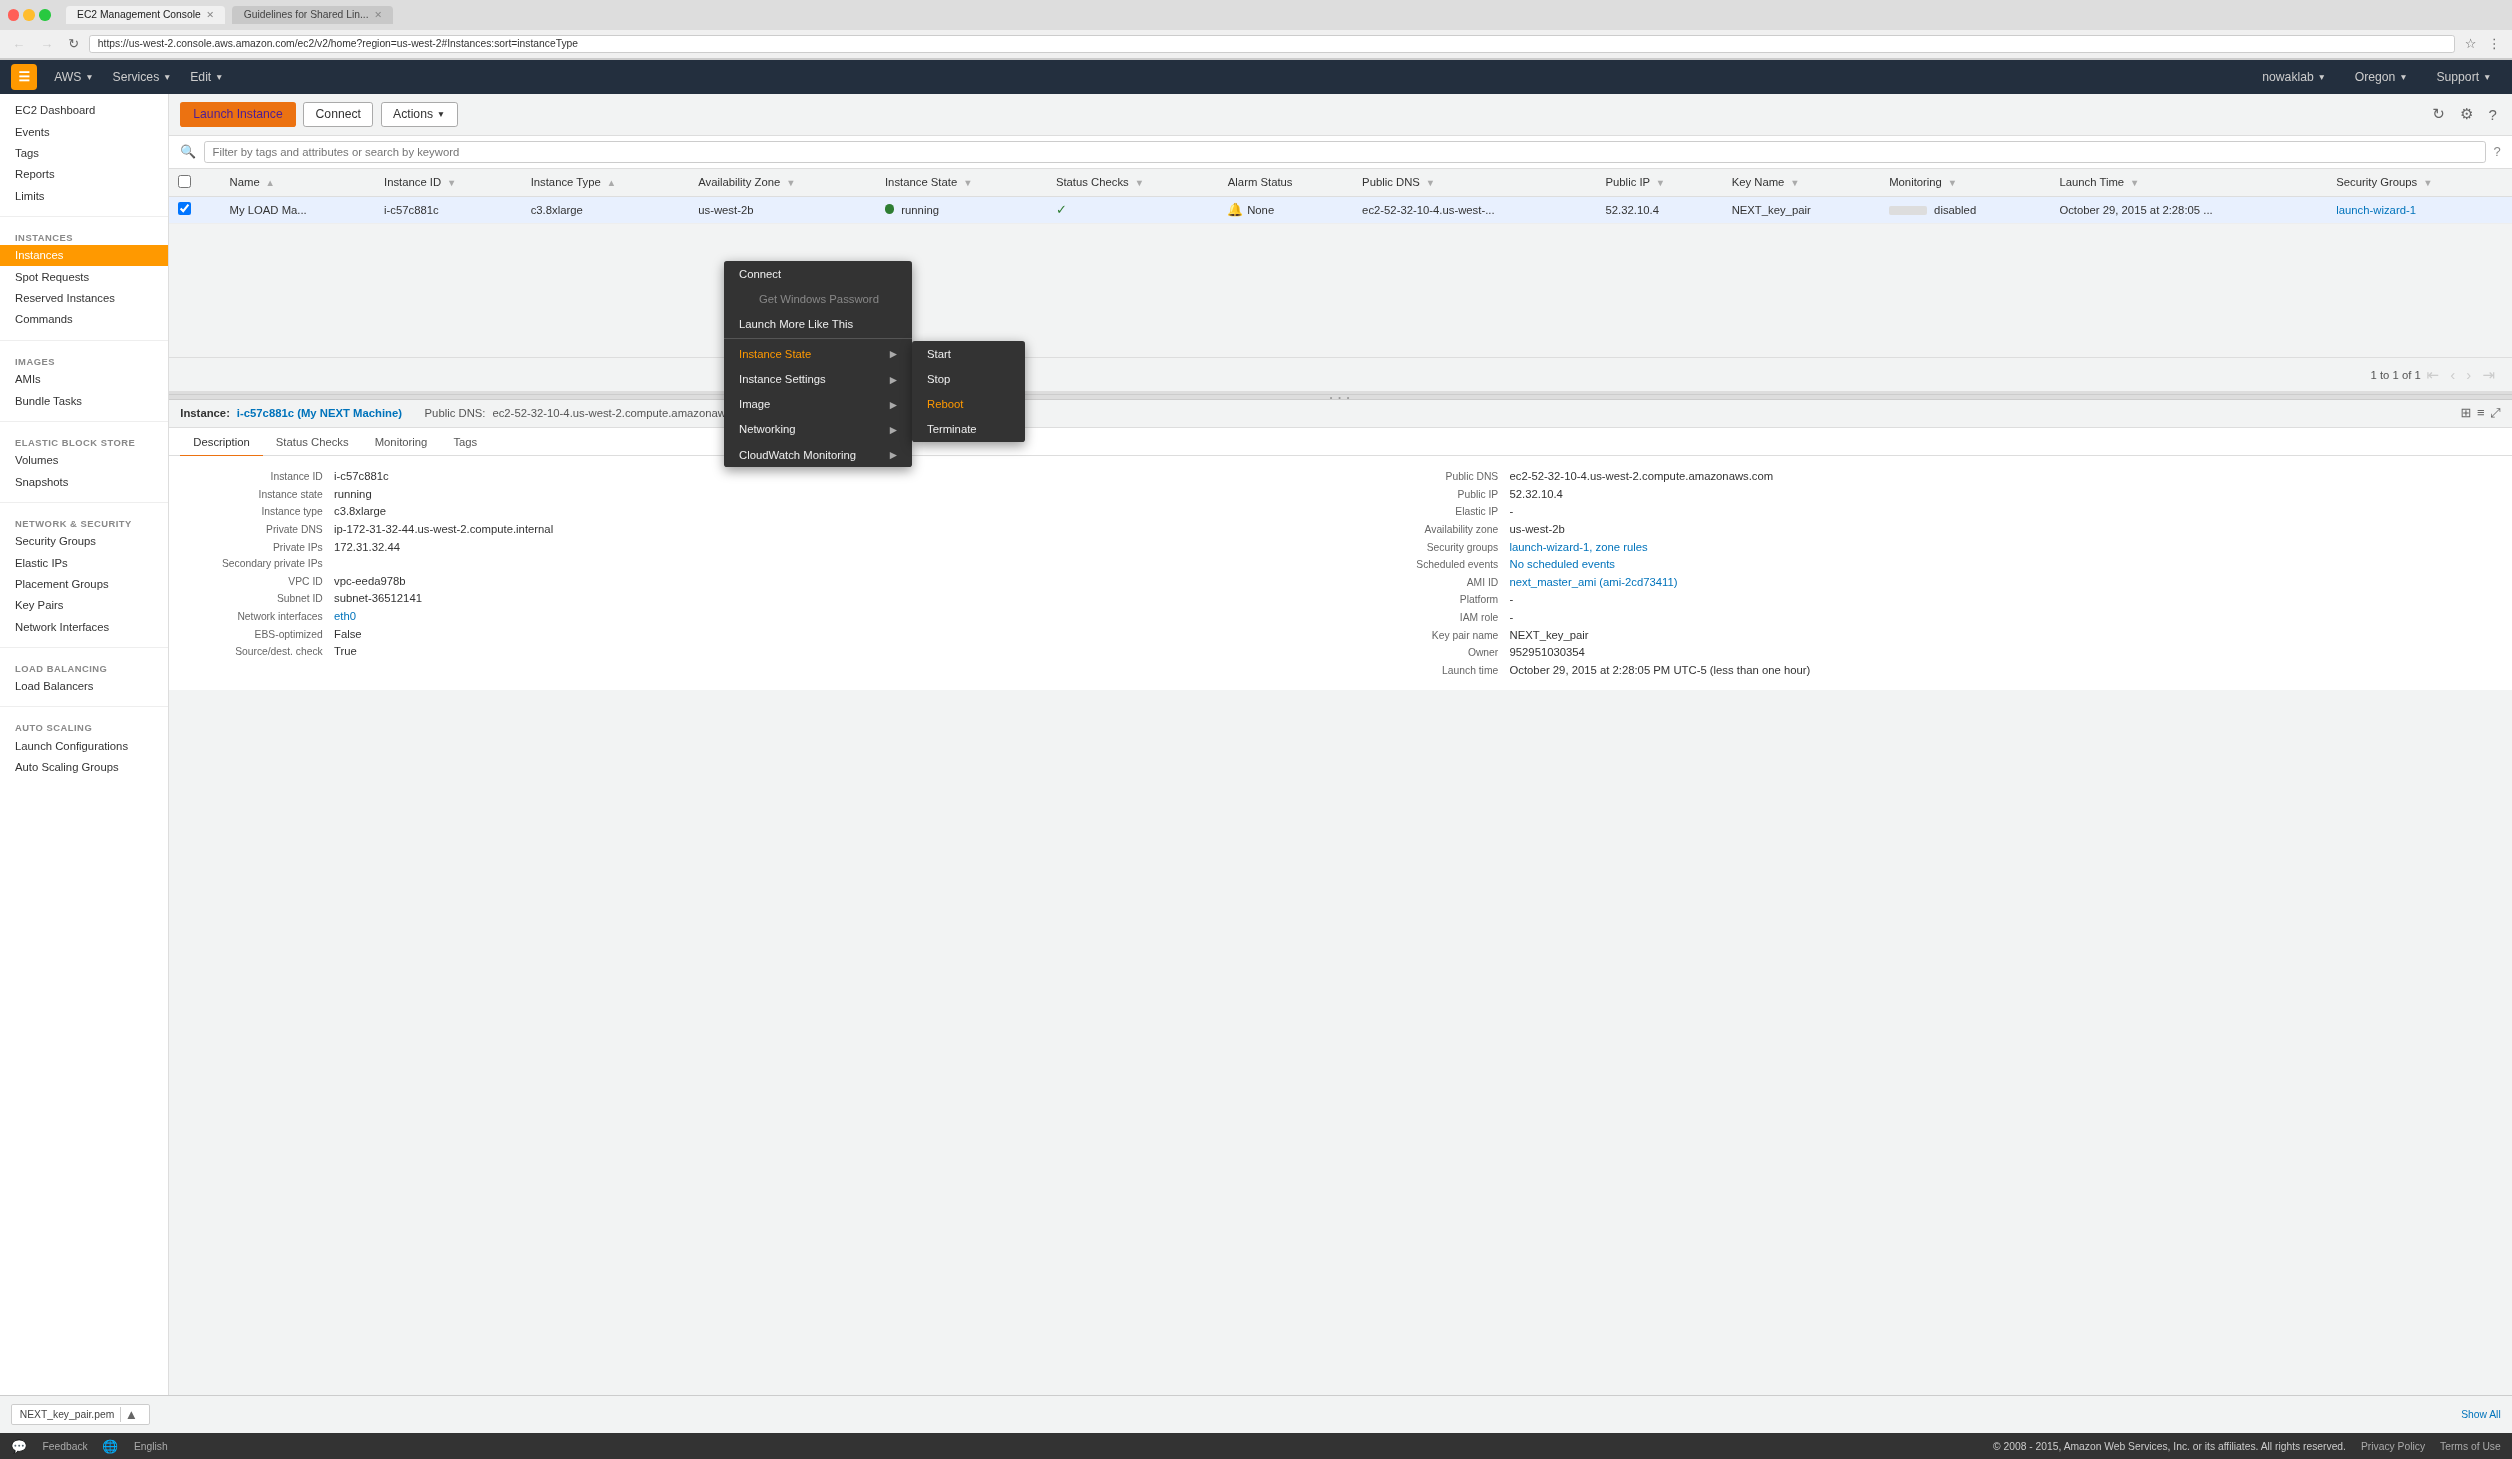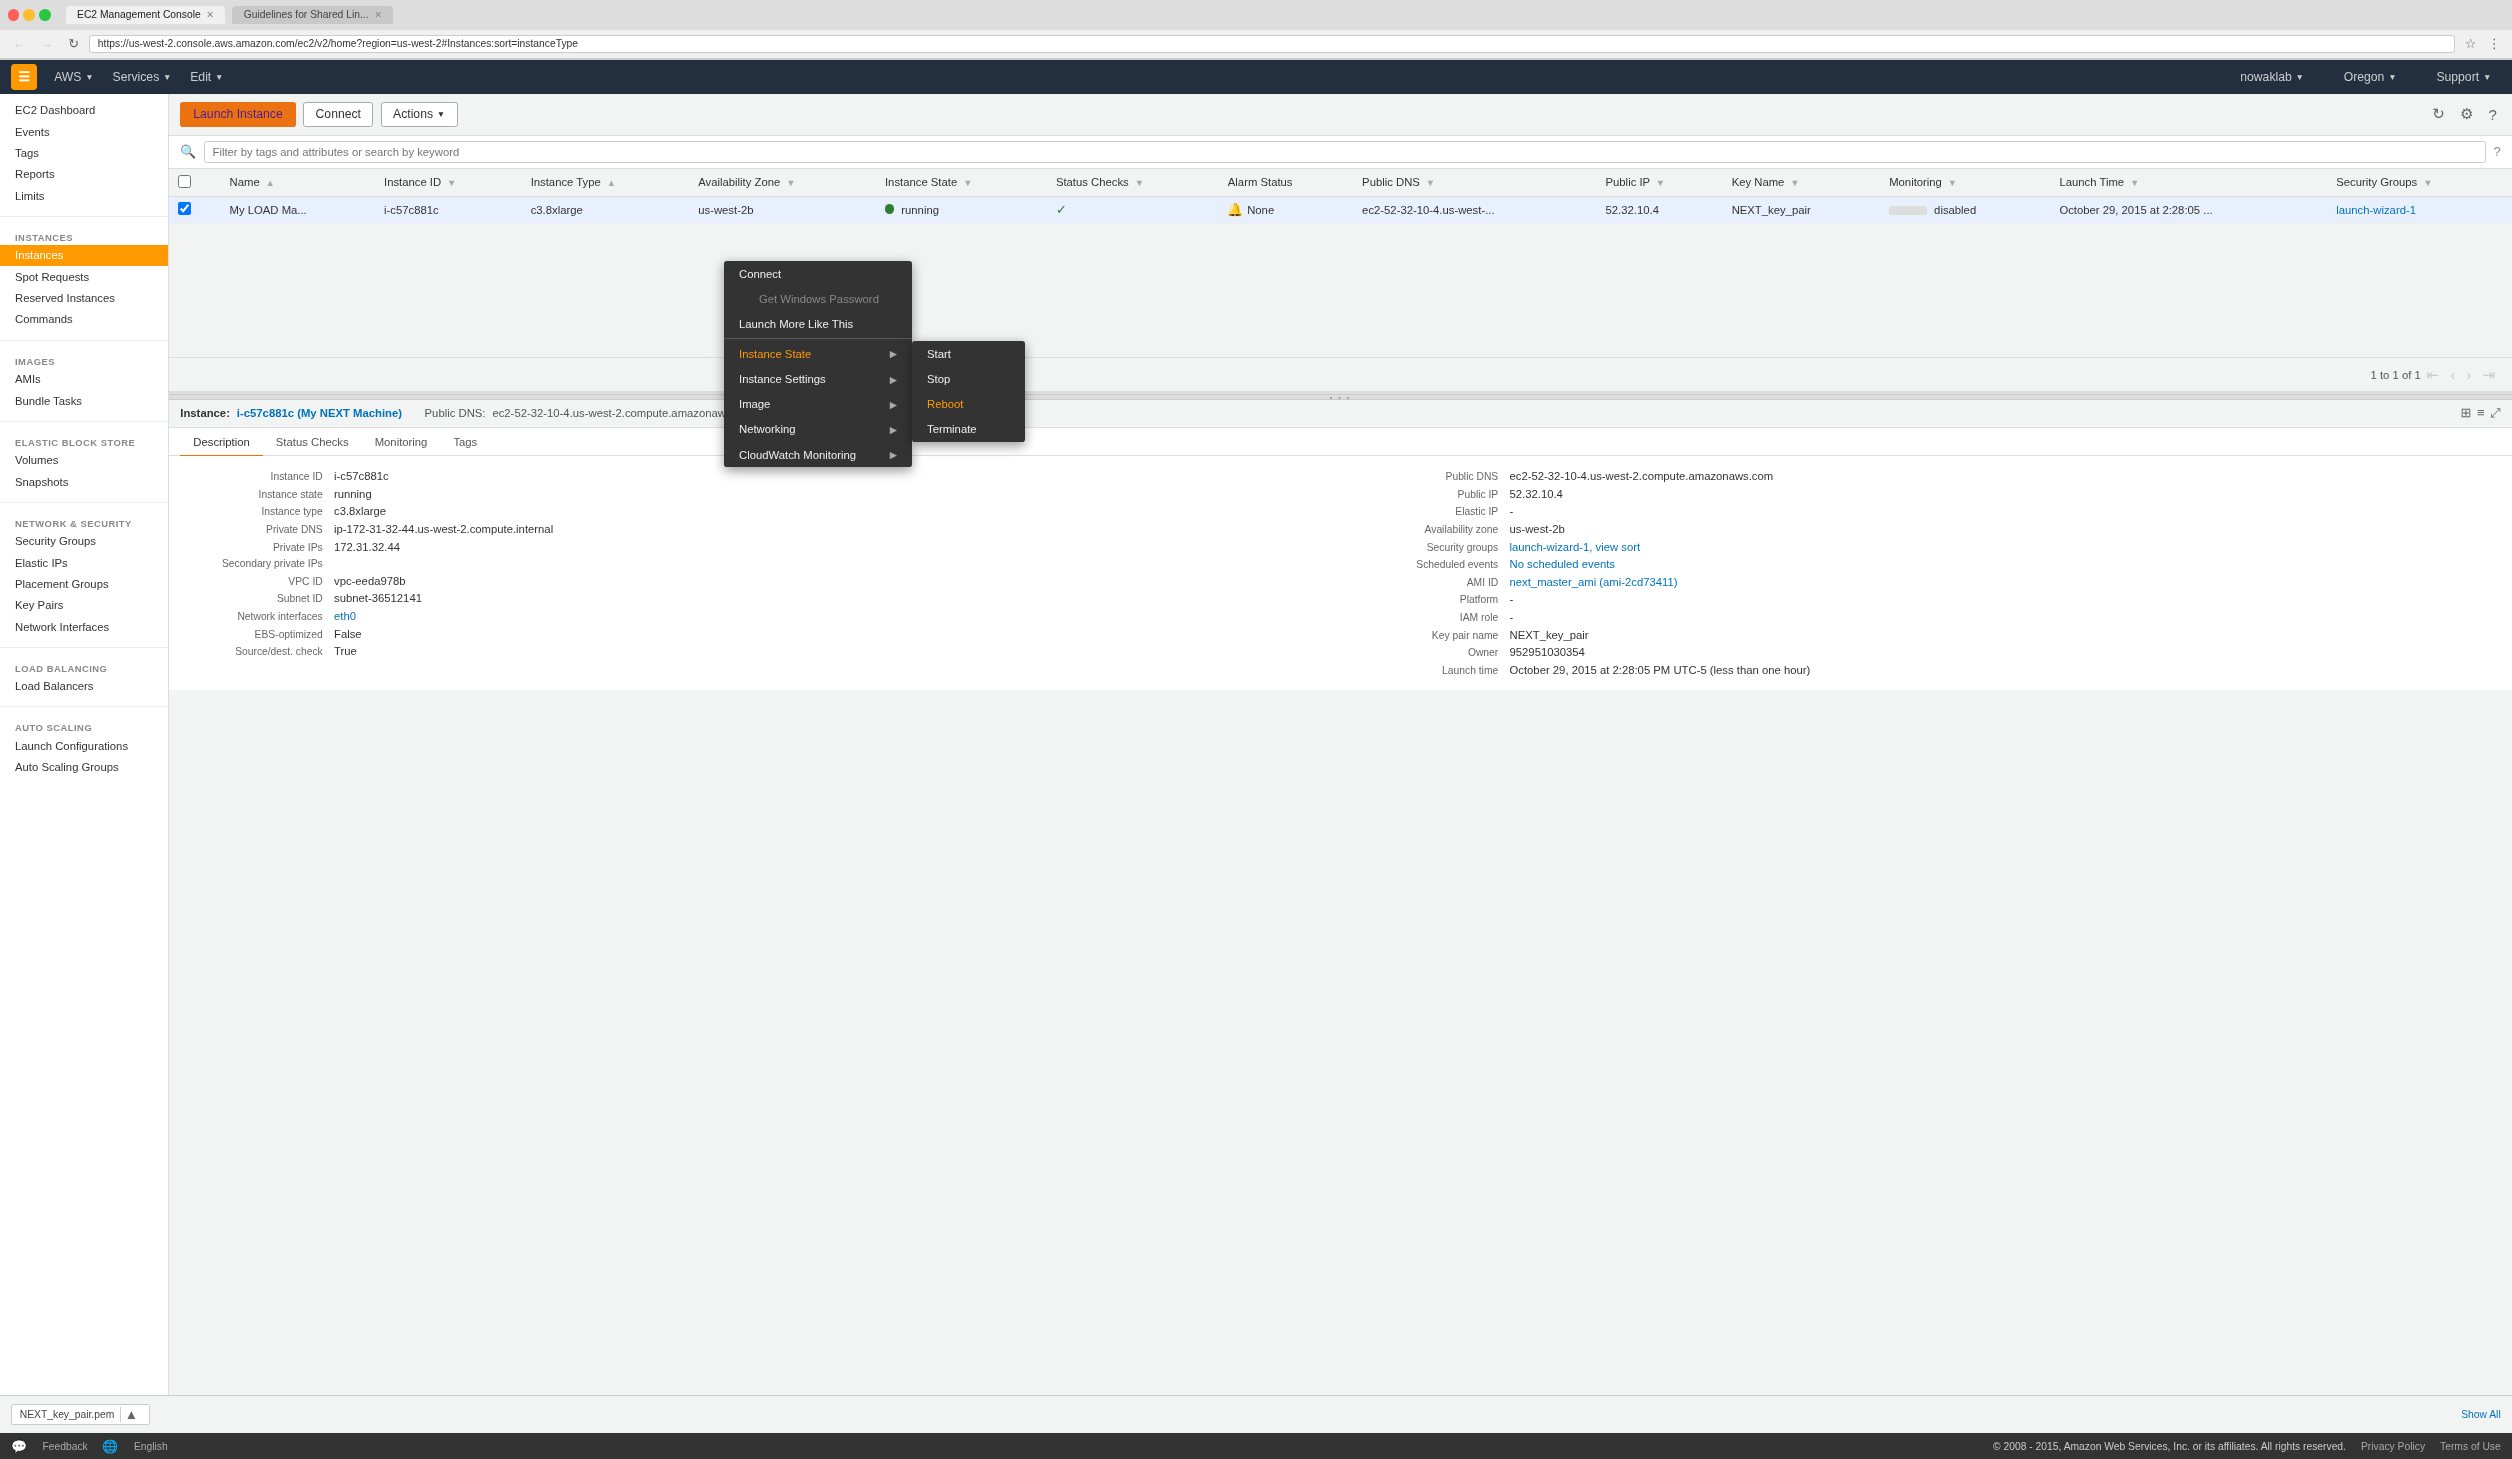--- a/index.html
+++ b/index.html
@@ -23,21 +23,21 @@
     .browser-url { flex: 1; background: white; border: 0.9px solid #ccc; border-radius: 2.8px; padding: 2.8px 7.5px; font-size: 10.3px; color: #333; }
     .browser-nav-right { display: flex; gap: 3.8px; }
     .browser-nav-icon { font-size: 13px; color: #666; cursor: pointer; padding: 1.9px 3.8px; }
 
     
     .aws-topnav { background: #232f3e; color: white; display: flex; align-items: center; padding: 0 11.3px; height: 34px; }
     .aws-logo { background: #ff9900; color: white; width: 26px; height: 26px; border-radius: 3.8px; display: flex; align-items: center; justify-content: center; font-weight: bold; font-size: 13px; margin-right: 7.5px; }
     .aws-nav-item { color: #ccc; padding: 5.6px 9.4px; cursor: pointer; font-size: 12.2px; display: flex; align-items: center; gap: 3.8px; }
     .aws-nav-item .caret { font-size: 8.5px; }
     .aws-nav-spacer { flex: 1; }
-    .aws-nav-right { display: flex; align-items: center; gap: 21px; }
+    .aws-nav-right { display: flex; align-items: center; gap: 10px; }
 
     
     .main-layout { display: flex; height: calc(100vh - 83px); }
 
     
     .sidebar { width: 169px; background: white; border-right: 0.9px solid #ddd; overflow-y: auto; flex-shrink: 0; }
     .sidebar-section { padding: 5.6px 0; }
     .sidebar-section-header { font-size: 9.4px; font-weight: bold; color: #888; padding: 5.6px 15px 1.9px; text-transform: uppercase; letter-spacing: 0.5px; }
     .sidebar-item { padding: 4.7px 15px; cursor: pointer; color: #333; font-size: 11.3px; }
     .sidebar-item.active { background: #ff9900; color: white; font-weight: 500; }
@@ -473,21 +473,21 @@
           <div class="detail-row">
             <span class="detail-label">Elastic IP</span>
             <span class="detail-value">-</span>
           </div>
           <div class="detail-row">
             <span class="detail-label">Availability zone</span>
             <span class="detail-value">us-west-2b</span>
           </div>
           <div class="detail-row">
             <span class="detail-label">Security groups</span>
-            <span class="detail-value link">launch-wizard-1, view sort</span>
+            <span class="detail-value link">launch-wizard-1, zone rules</span>
           </div>
           <div class="detail-row">
             <span class="detail-label">Scheduled events</span>
             <span class="detail-value link">No scheduled events</span>
           </div>
           <div class="detail-row">
             <span class="detail-label">AMI ID</span>
             <span class="detail-value link">next_master_ami (ami-2cd73411)</span>
           </div>
           <div class="detail-row">

